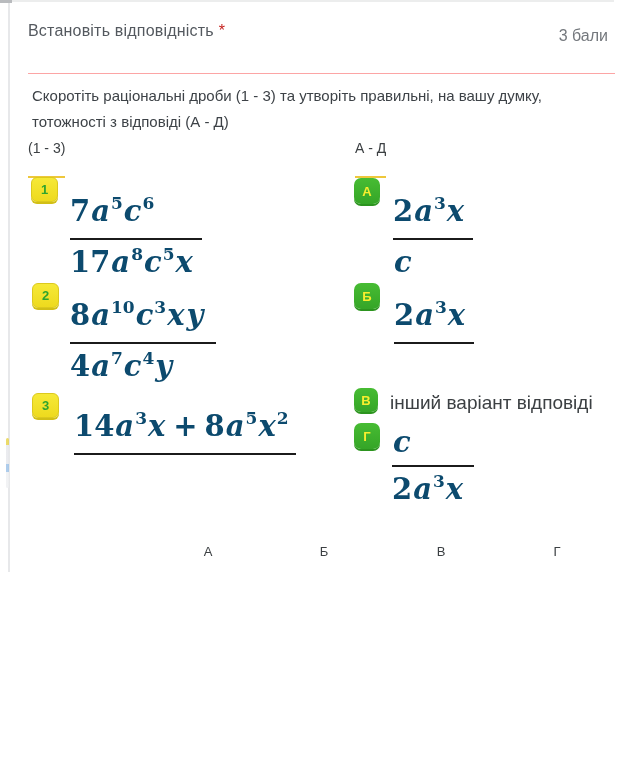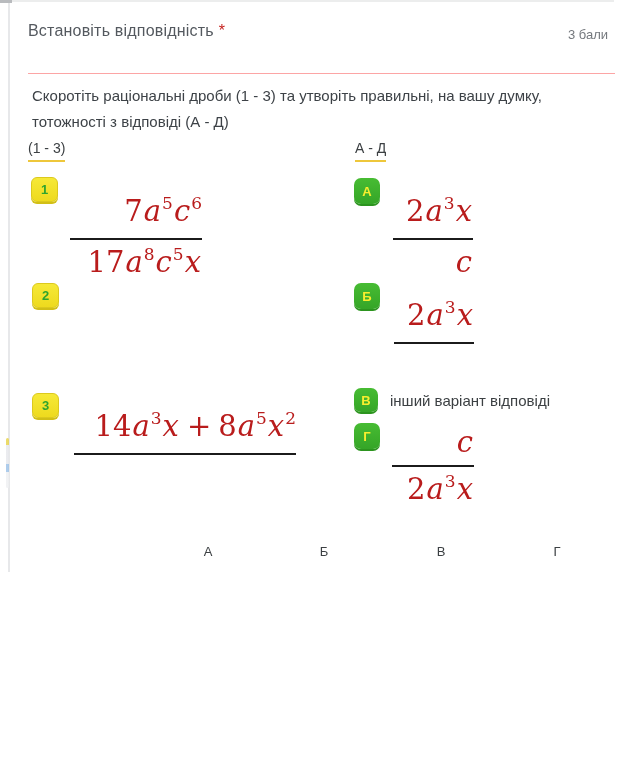--- a/index.html
+++ b/index.html
@@ -30,34 +30,34 @@
     opacity: 0.85; border-radius: 2px;
   }
   
   .q-title {
     position: absolute; left: 28px; top: 22px;
     font-size: 16px; color: #54595f; letter-spacing: 0.2px;
   }
   .q-title .req { color: var(--asterisk-red, #c5221f); margin-left: 5px; }
   .q-points {
     position: absolute; right: 10px; top: 27px;
-    font-size: 13px; color: #74787d;
+    font-size: 16px; color: #74787d;
   }
   
   .desc {
     position: absolute; left: 28px; top: 73px; right: 3px;
     border-top: 1px solid #fca5a5;
     padding: 9px 0 0 4px;
   }
   .desc div { font-size: 15px; line-height: 26px; color: #3d4247; }
   
   .col-label {
     position: absolute; top: 140px;
     font-size: 14px; color: #3c4043;
-    padding-bottom: 4px;
+    padding-bottom: 20px;
     border-bottom: 2px solid var(--underline-yellow, #eec73b);
   }
   .col-label.left { left: 28px; }
   .col-label.right { left: 355px; }
   
   .badge-y {
     position: absolute; width: 25px; height: 23px;
     border-radius: 6px;
     background: linear-gradient(var(--badge-yellow, #f6e937), #eeda1e);
     border: 1px solid #dcc91d;
@@ -77,40 +77,40 @@
   }
   .b1 { left: 31px; top: 177px; }
   .b2 { left: 32px; top: 283px; }
   .b3 { left: 32px; top: 393px; }
   .ba { left: 354px; top: 178px; }
   .bb { left: 354px; top: 283px; }
   .bv { left: 354px; top: 388px; width: 24px; height: 24px; }
   .bg { left: 354px; top: 423px; }
   
   .fraction {
-    position: absolute; text-align: right;
+    position: absolute; text-align: left;
     font-family: "DejaVu Serif", serif;
-    font-size: 29px; color: #b91c1c;
+    font-size: 29px; color: #0c4a6e; font-weight: bold;
   }
   .fraction .num, .fraction .den { line-height: 45px; white-space: nowrap; }
   .fraction .bar { height: 2px; background: #1b1b1b; }
   .f1 { left: 70px;  top: 189px; width: 132px; }
   .f2 { left: 70px;  top: 293px; width: 146px; }
   .f3 { left: 74px;  top: 404px; width: 222px; }
   .fa { left: 393px; top: 189px; width: 80px; }
   .fb { left: 394px; top: 293px; width: 80px; }
   .fg { left: 392px; top: 420px; width: 82px; }
   .m-n { font-style: normal; }
   .m-v { font-style: italic; padding: 0 1px; }
   .m-s { font-style: normal; font-size: 17px; position: relative; top: -12px; }
   .m-o { font-style: normal; margin: 0 7px; }
   
   .option-text {
     position: absolute; left: 390px; top: 392px;
-    font-size: 15px; color: #3c4043;
+    font-size: 19px; color: #3c4043;
   }
   
   .grid-header-label {
     position: absolute; top: 544px;
     transform: translateX(-50%);
     font-size: 13px; color: #3c4043;
   }
   .h0 { left: 208px; } .h1 { left: 324px; } .h2 { left: 441px; } .h3 { left: 557px; }
   .grid-row {
     position: absolute; left: 24px; width: 590px; height: 50px;
@@ -153,20 +153,25 @@
   <div class="col-label right">А - Д</div>
 
   <div class="badge-y b1">1</div>
   <div class="fraction f1">
     <div class="num"><span class="m-n">7</span><span class="m-v">a</span><span class="m-s">5</span><span class="m-v">c</span><span class="m-s">6</span></div>
     <div class="bar"></div>
     <div class="den"><span class="m-n">17</span><span class="m-v">a</span><span class="m-s">8</span><span class="m-v">c</span><span class="m-s">5</span><span class="m-v">x</span></div>
   </div>
 
   <div class="badge-y b2">2</div>
+  <div class="fraction f2">
+    <div class="num"><span class="m-n">8</span><span class="m-v">a</span><span class="m-s">10</span><span class="m-v">c</span><span class="m-s">3</span><span class="m-v">x</span><span class="m-v">y</span></div>
+    <div class="bar"></div>
+    <div class="den"><span class="m-n">4</span><span class="m-v">a</span><span class="m-s">7</span><span class="m-v">c</span><span class="m-s">4</span><span class="m-v">y</span></div>
+  </div>
 
   <div class="badge-y b3">3</div>
   <div class="fraction f3">
     <div class="num"><span class="m-n">14</span><span class="m-v">a</span><span class="m-s">3</span><span class="m-v">x</span><span class="m-o">+</span><span class="m-n">8</span><span class="m-v">a</span><span class="m-s">5</span><span class="m-v">x</span><span class="m-s">2</span></div>
     <div class="bar"></div>
   </div>
 
   <div class="badge-g ba">А</div>
   <div class="fraction fa">
     <div class="num"><span class="m-n">2</span><span class="m-v">a</span><span class="m-s">3</span><span class="m-v">x</span></div>

